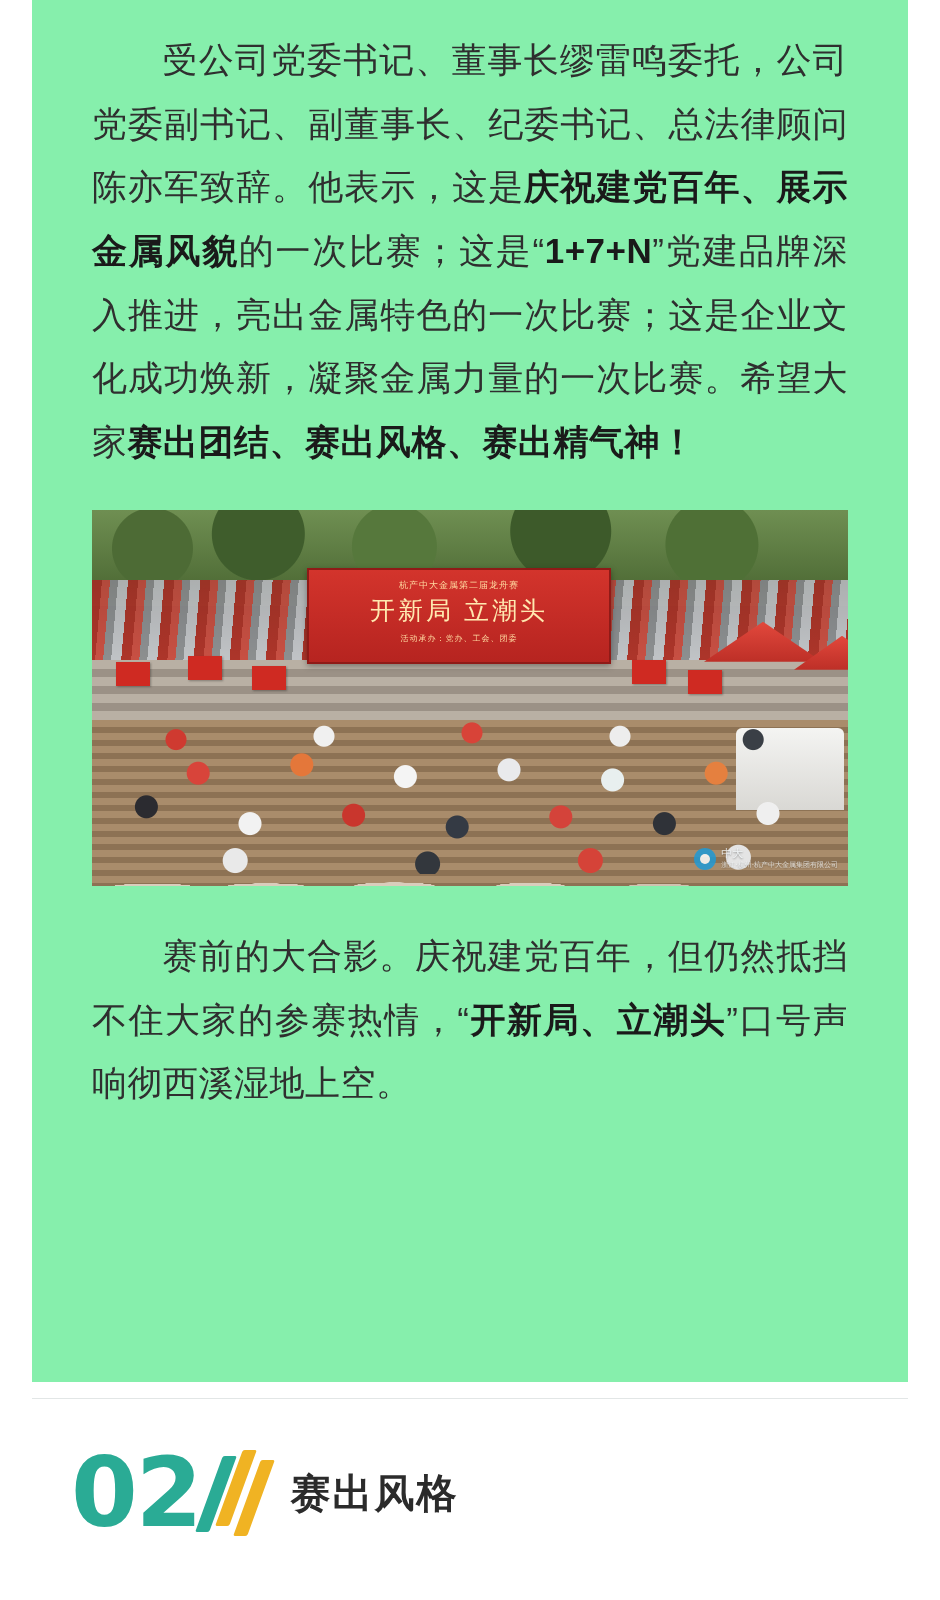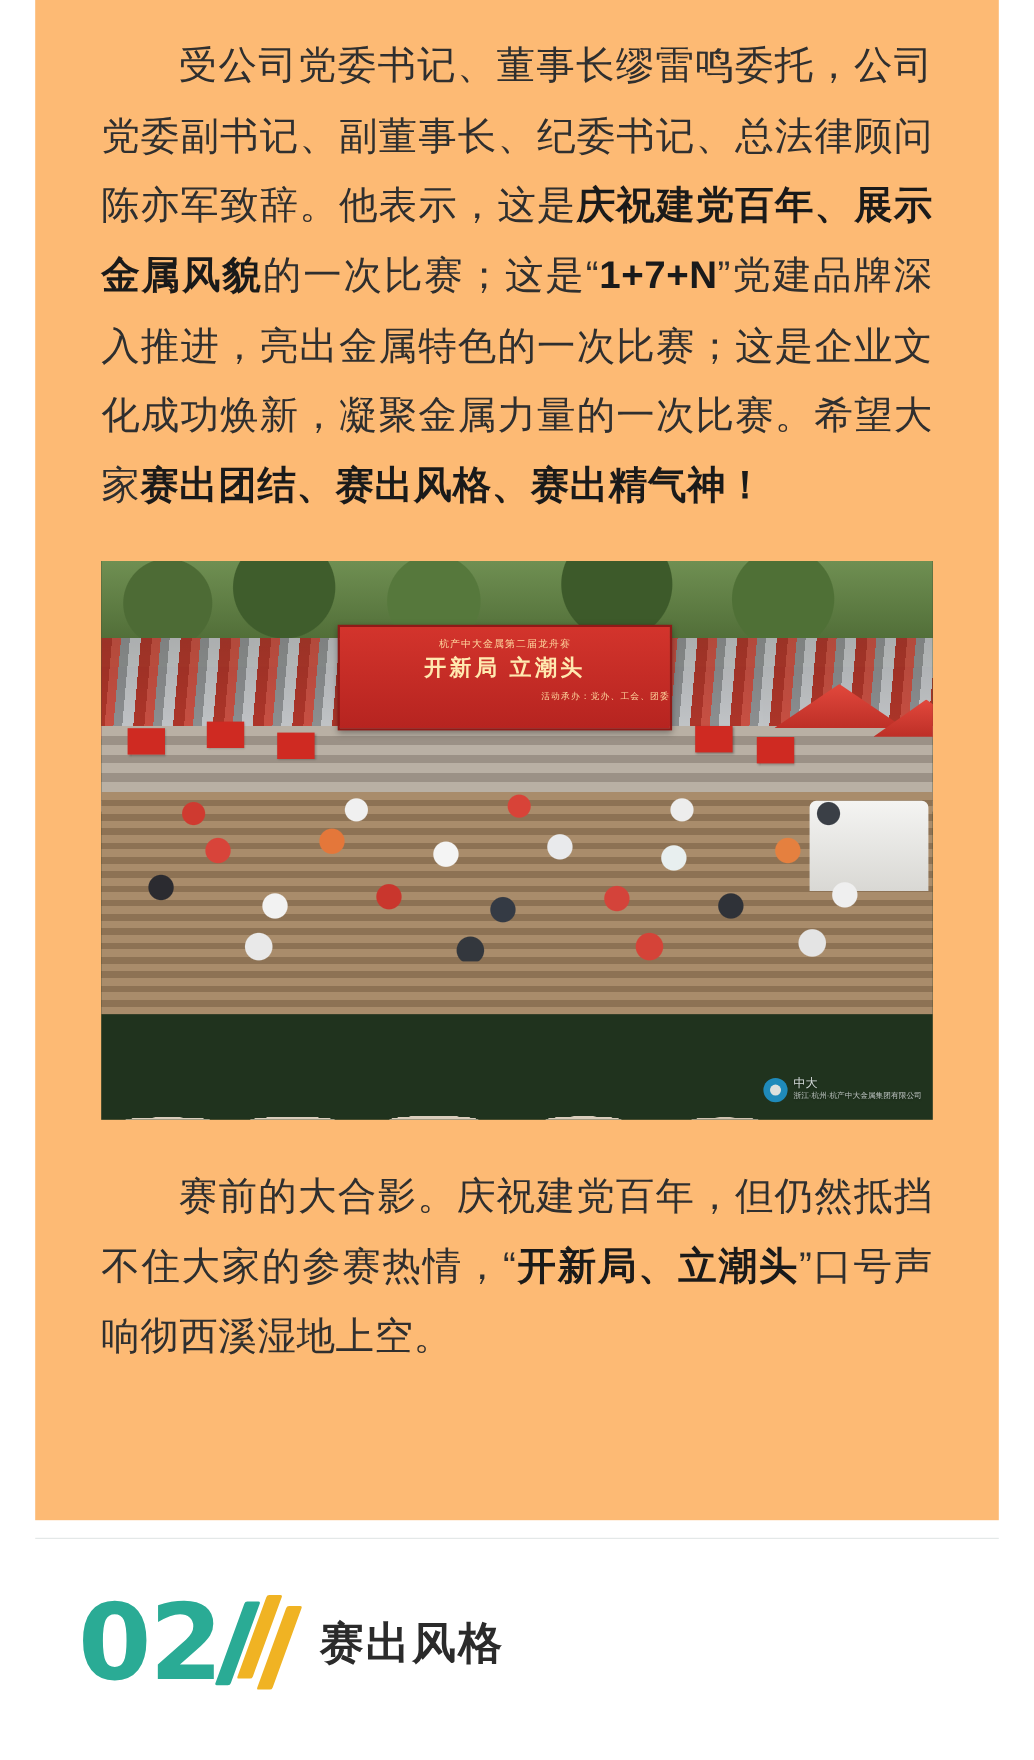--- a/index.html
+++ b/index.html
@@ -18,21 +18,21 @@
     width: 940px;
     height: 1600px;
     background: #ffffff;
   }
   .article-body {
     position: absolute;
     left: 32px;
     top: 0;
     width: 876px;
     height: 1382px;
-    background: #fdba74;
+    background: #86efac;
     box-sizing: border-box;
     padding: 28px 60px 26px 60px;
   }
   .para {
     font-size: 35px;
     line-height: 1.82;
     color: #2f2f2f;
     letter-spacing: 0.5px;
     text-align: justify;
     text-justify: inter-ideograph;
@@ -42,21 +42,21 @@
     display: inline-block;
     width: 70px;
   }
   .para b {
     font-weight: bold;
     color: #1a1a1a;
   }
   .photo-wrap {
     margin: 36px 0 0 0;
     width: 756px;
-    height: 508px;
+    height: 376px;
     position: relative;
     overflow: hidden;
     background: #20331e;
   }
   .photo {
     position: absolute;
     inset: 0;
     overflow: hidden;
   }
   
@@ -88,24 +88,24 @@
     position: absolute;
     left: 215px; top: 58px; width: 300px; height: 92px;
     background: linear-gradient(180deg,#d3342c,#b62420);
     border: 2px solid #8f1a17;
     box-shadow: 0 2px 6px rgba(0,0,0,0.35);
   }
   .ph-banner .bn-top {
     color: #ffd9a0; font-size: 9px; text-align: center; margin-top: 9px; letter-spacing: 1px;
   }
   .ph-banner .bn-main {
-    color: #ffe9b0; font-size: 20px; font-weight: bold; text-align: center; margin-top: 2px; letter-spacing: 3px;
+    color: #ffe9b0; font-size: 25px; font-weight: normal; text-align: center; margin-top: 2px; letter-spacing: 3px;
   }
   .ph-banner .bn-sub {
-    color: #ffd9a0; font-size: 8px; text-align: right; margin-top: 6px; letter-spacing: 1px;
+    color: #ffd9a0; font-size: 8px; text-align: center; margin-top: 6px; letter-spacing: 1px;
   }
   .ph-tent1, .ph-tent2 {
     position: absolute;
     top: 112px;
     width: 118px; height: 40px;
     background: linear-gradient(180deg,#e2483c,#bd2f27);
     clip-path: polygon(0 100%, 50% 0, 100% 100%);
   }
   .ph-tent1 { left: 612px; }
   .ph-tent2 { left: 702px; top: 126px; width: 96px; height: 34px; }

